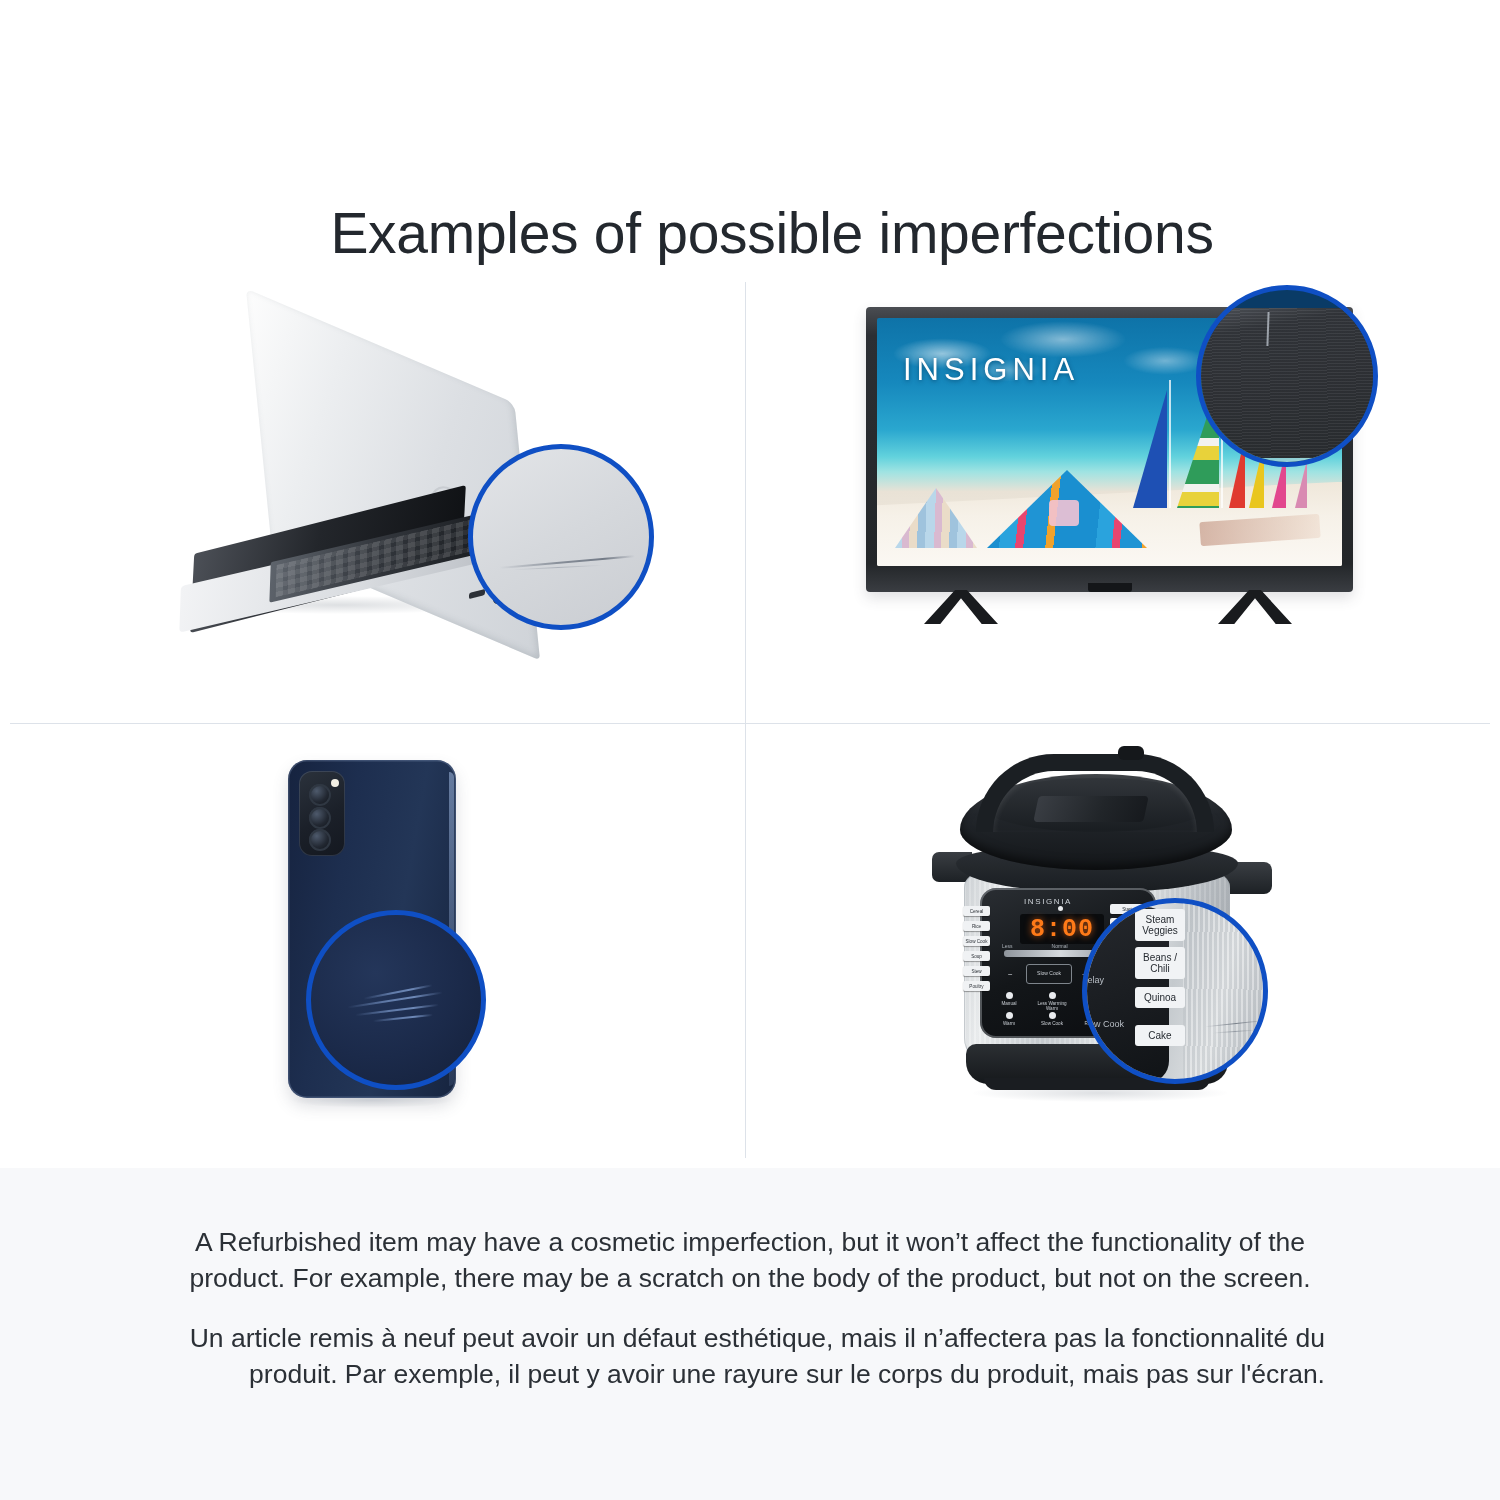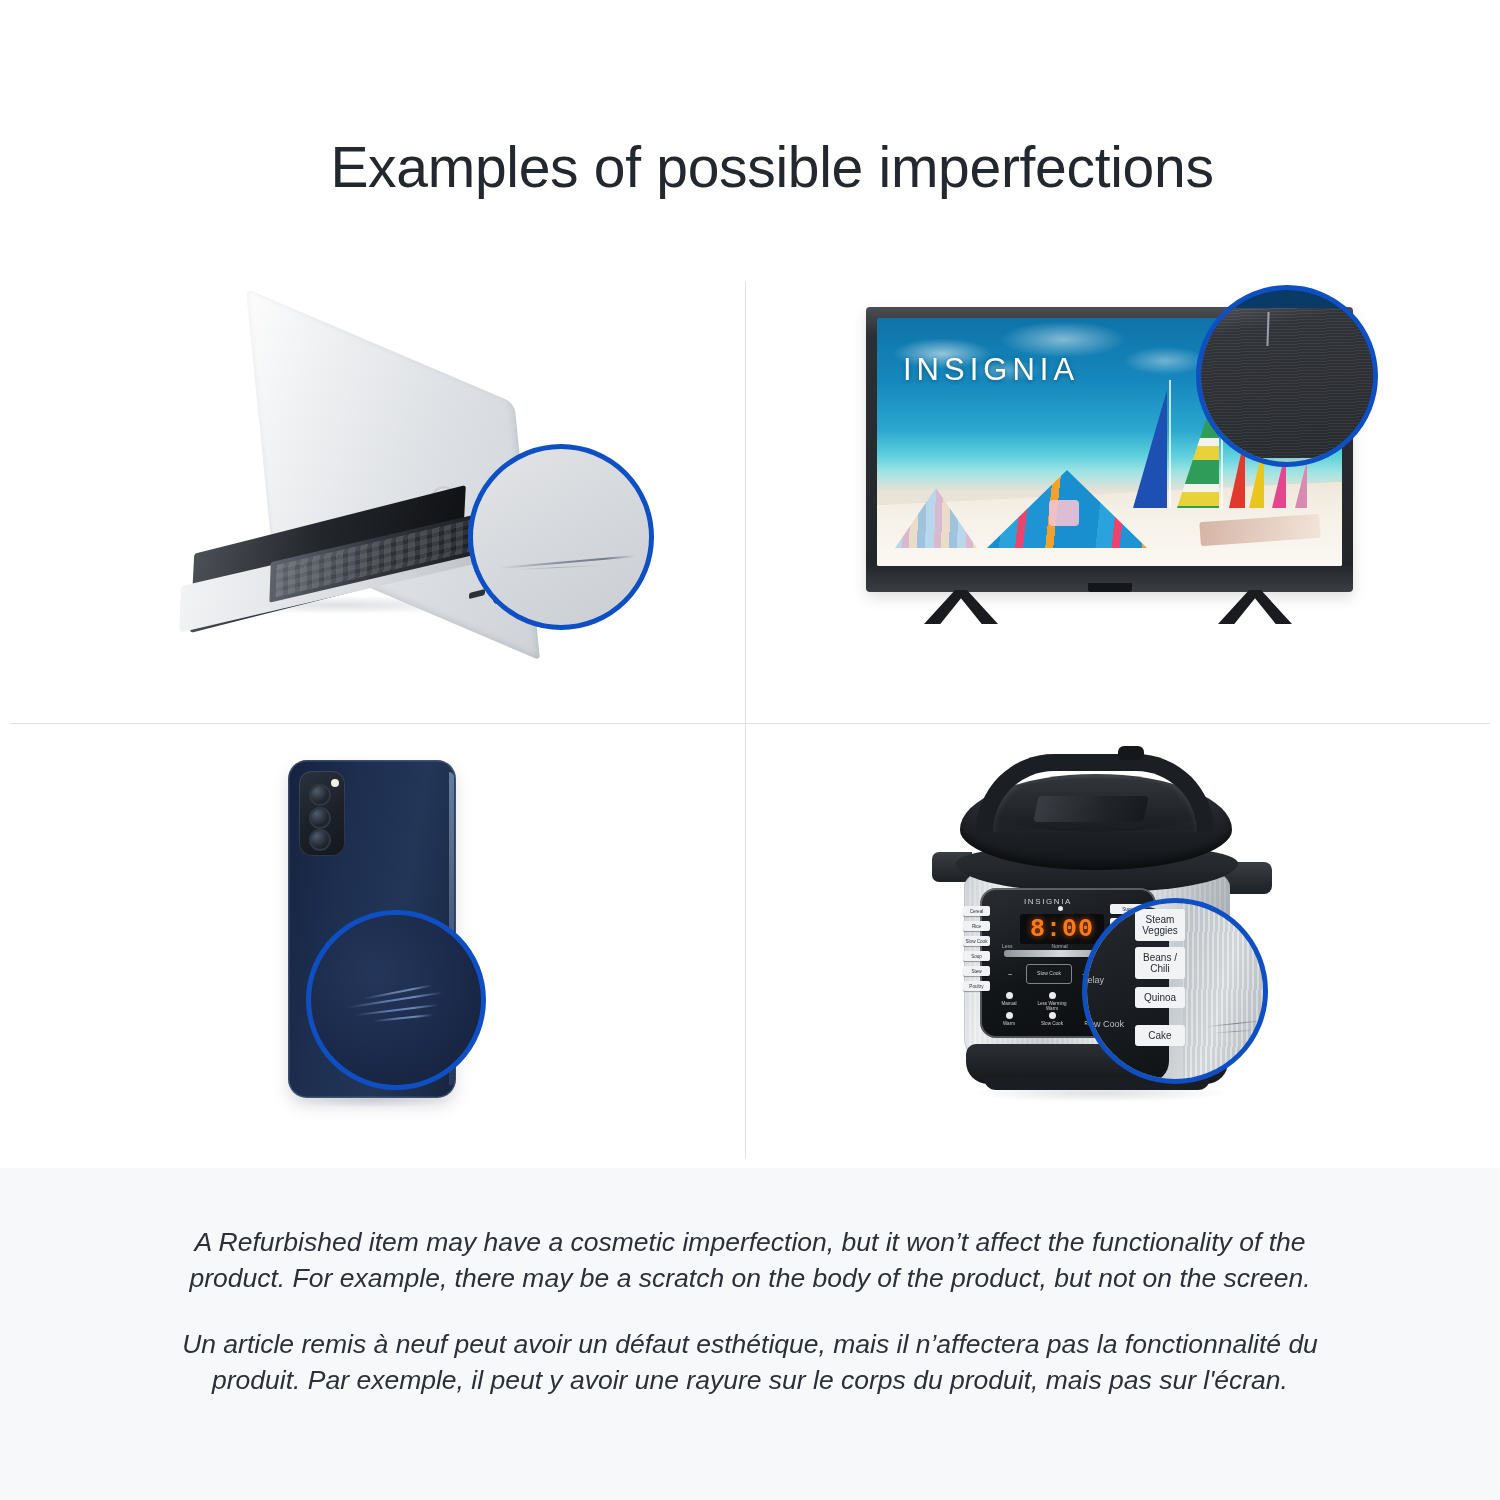--- a/index.html
+++ b/index.html
@@ -21,21 +21,21 @@
 
   
   .header {
     position: absolute;
     top: 0; left: 0;
     width: 1500px;
     height: 272px;
     display: flex;
     flex-direction: column;
     align-items: center;
-    justify-content: center;
+    justify-content: flex-end;
     padding-top: 62px;
     padding-left: 44px;
   }
   .title-line {
     font-size: 57px;
     line-height: 77px;
     color: #23282e;
     letter-spacing: -0.3px;
     font-weight: 400;
     white-space: nowrap;
@@ -663,31 +663,30 @@
   
   .footer {
     position: absolute;
     left: 0; top: 1168px;
     width: 1500px; height: 332px;
     background: #f7f8fa;
     display: flex;
     flex-direction: column;
     align-items: center;
     padding-top: 56px;
-    font-style: italic;
   }
   .para {
     width: 1150px;
     text-align: center;
     color: #2b3036;
     font-size: 26.5px;
     line-height: 36px;
     font-weight: 400;
   }
-  .para-fr { margin-top: 30px; }
+  .para-fr { margin-top: 24px; text-align: right; }
 </style>
 </head>
 <body>
 
 <div id="page">
 
   <div class="header">
     <div class="title-line">Examples of possible imperfections</div>
   </div>
 

